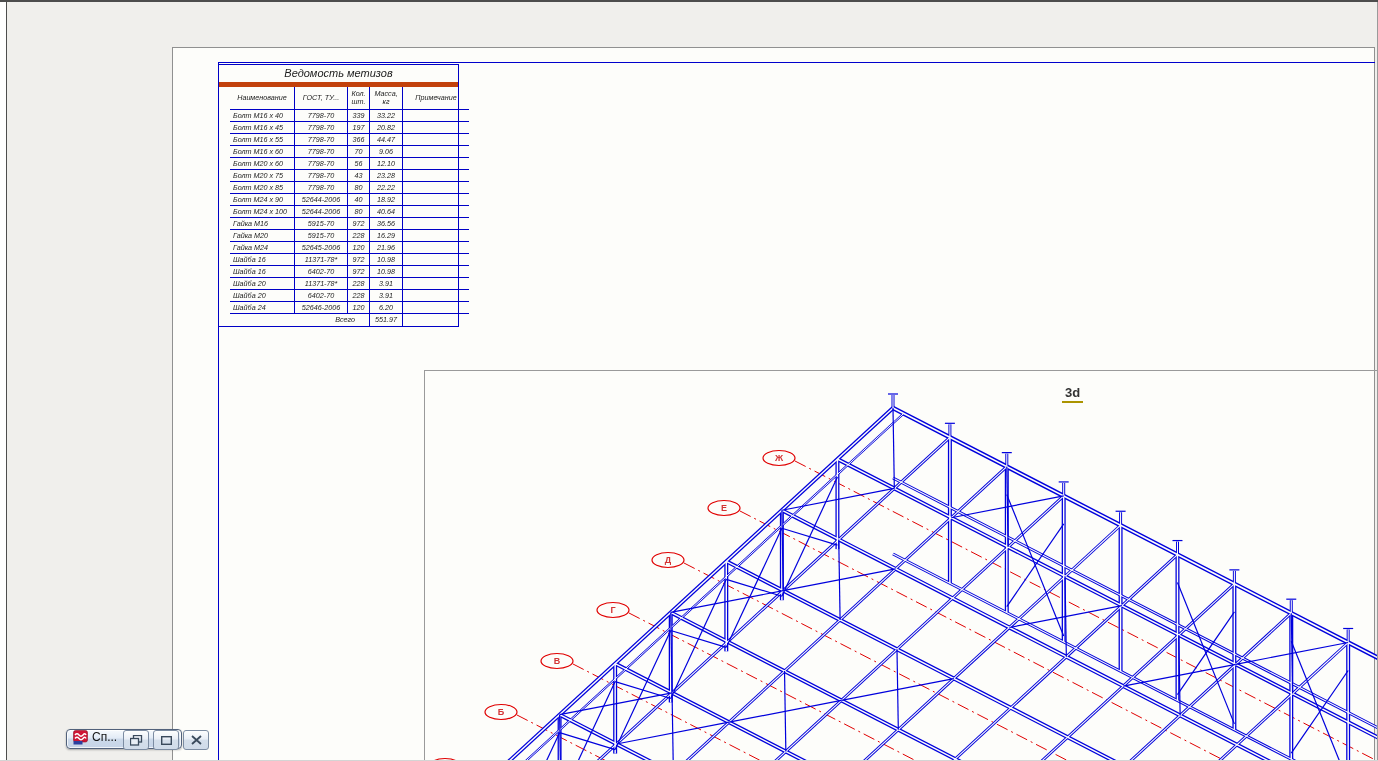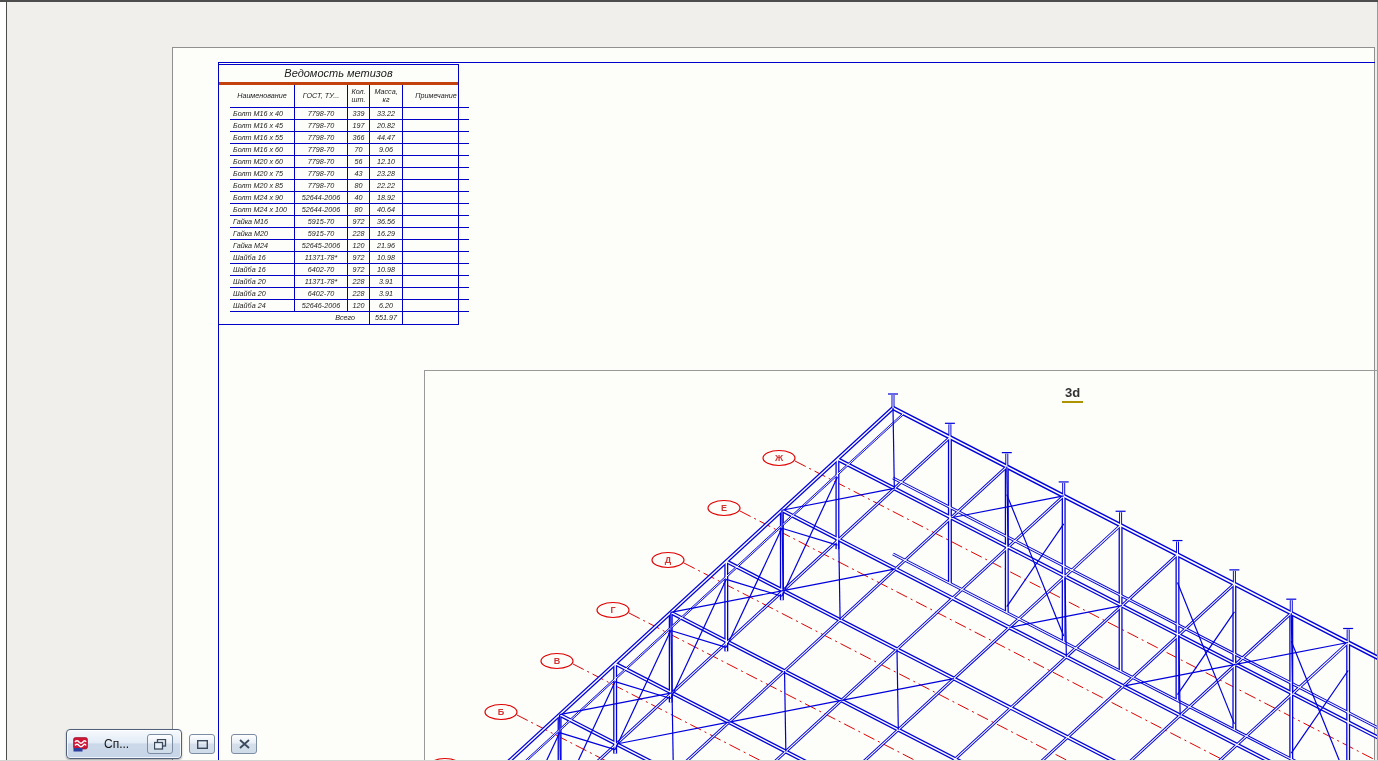--- a/index.html
+++ b/index.html
@@ -13,44 +13,44 @@
   .bottom-border{position:absolute;left:0;top:760px;width:1378px;height:1px;background:#d4d4d4;}
   .workspace{position:absolute;left:7px;top:2px;width:1370px;height:758px;background:#f0efec;}
   
   .sheet{position:absolute;left:172px;top:47px;width:1203px;height:714px;background:#fdfdfa;
          border:1px solid #909090;border-bottom:none;box-sizing:border-box;}
   .frame-h{position:absolute;left:218px;top:62px;width:1157px;height:1px;background:#0000cc;}
   .frame-v{position:absolute;left:218px;top:62px;width:1px;height:699px;background:#0000cc;}
   
   .hw-table{position:absolute;left:218px;top:64px;width:241px;background:#fdfdfa;
             border:1px solid #0000c6;box-sizing:border-box;color:#1c1c1c;}
-  .t-title{height:17px;border-bottom:3px solid #c2410c;display:flex;align-items:center;justify-content:center;
+  .t-title{height:17px;border-bottom:5px solid #c2410c;display:flex;align-items:center;justify-content:center;
            font:italic 11px/1 "Liberation Sans",sans-serif;}
   .t-grid{display:grid;grid-template-columns:65px 53px 22px 33px 66px;margin-left:11px;}
   .t-cell{border-right:1px solid #0000c6;border-bottom:1px solid #0000c6;box-sizing:border-box;
           font:italic 7.2px/1.05 "Liberation Sans",sans-serif;display:flex;align-items:center;
           justify-content:center;text-align:center;overflow:hidden;}
   .t-cell.last{border-right:none;}
   .t-head{height:23px;white-space:pre-line;}
   .t-row{height:12px;}
   .t-name{justify-content:flex-start;padding-left:3px;text-align:right;}
   .t-total-label{justify-content:flex-end;padding-right:14px;}
   .t-bottom{border-bottom:none;}
   
   .viewport{position:absolute;left:424px;top:370px;width:954px;height:391px;
             border-top:1px solid #9a9a9a;border-left:1px solid #9a9a9a;box-sizing:border-box;}
   .view-label{position:absolute;left:1062px;top:372px;padding:13px 3px 1px;
               font:600 13px "Liberation Sans",sans-serif;color:#333;
               border-bottom:2px solid #ab9400;}
   #structure-svg{position:absolute;left:424px;top:370px;width:954px;height:391px;overflow:hidden;}
   
-  .mini-win{position:absolute;left:66px;top:729px;width:116px;height:30px;border:1px solid #51617b;
+  .mini-win{position:absolute;left:66px;top:729px;width:116px;height:20px;border:1px solid #51617b;
             border-radius:4px;background:linear-gradient(180deg,#f7fafd 0%,#e2ebf6 45%,#ccd9ea 50%,#c6d4e7 100%);
             box-shadow:inset 0 0 0 1px rgba(255,255,255,.75),0 1px 2px rgba(0,0,0,.3);
-            display:flex;align-items:center;padding:0 3px 0 6px;gap:16px;box-sizing:border-box;}
+            display:flex;padding:0 3px 0 6px;gap:4px;box-sizing:border-box;}
   .mini-title{font:12px "Liberation Sans",sans-serif;color:#111;white-space:nowrap;flex:0 0 auto;margin-right:2px;}
   .mini-btn{width:26px;height:20px;border:1px solid #7c8ca2;border-radius:3px;flex:0 0 auto;
             background:linear-gradient(180deg,#fdfefe,#e9eef6 45%,#d5dfeb 50%,#d0dbe9);
             display:flex;align-items:center;justify-content:center;padding:0;cursor:pointer;}
   .mini-btn svg{display:block}
   .kompas-icon{width:15px;height:15px;flex:0 0 auto}
 </style>
 </head>
 <body>
 

